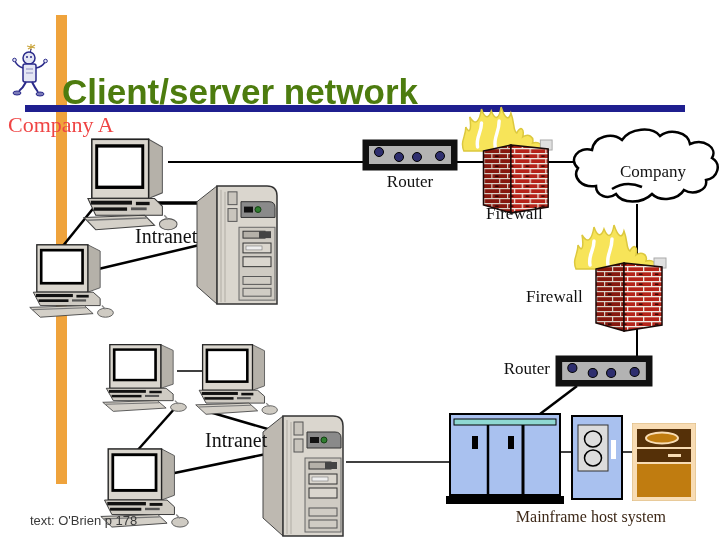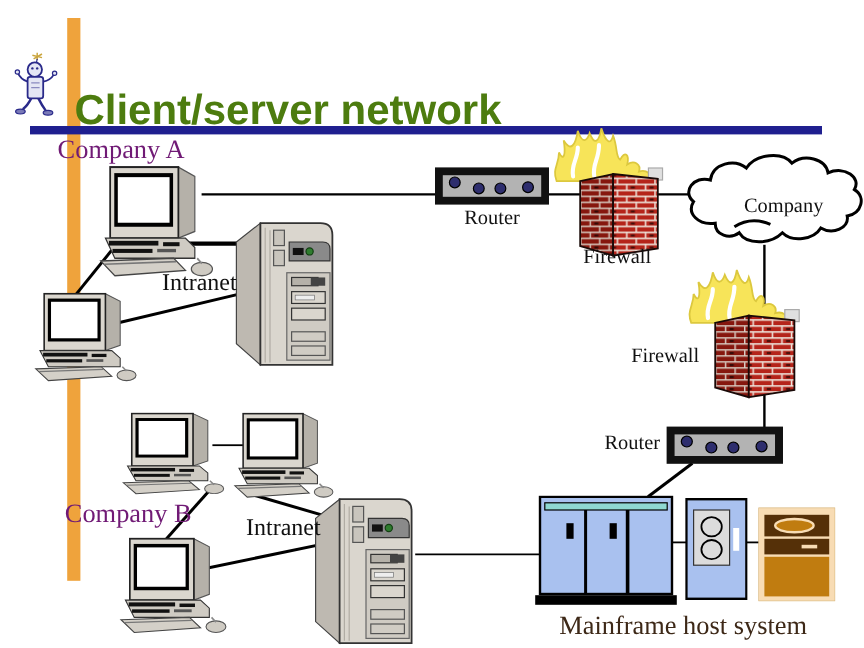--- a/index.html
+++ b/index.html
@@ -6,24 +6,24 @@
   .slide{position:relative;width:720px;height:540px;background:#ffffff;overflow:hidden;
          font-family:"Liberation Serif","DejaVu Serif",serif;}
   .abs{position:absolute;}
   .accent-bar{left:56px;top:15px;width:11px;height:469px;background:#efa33c;z-index:1;}
   .title{left:62px;top:42px;font-family:"Liberation Sans","DejaVu Sans",sans-serif;
          font-weight:bold;font-size:35px;color:#4d7c0f;letter-spacing:0px;z-index:4;line-height:1.05;margin-top:32px;}
   .title-rule{left:25px;top:105px;width:660px;height:7px;background:#1f1f8f;z-index:2;}
   .lines-layer{left:0;top:0;z-index:2;}
   .node{z-index:3;}
   .lbl{z-index:4;color:#111111;white-space:nowrap;}
-  .company{font-size:22px;color:#701a75;margin-left:40px;}
+  .company{font-size:22px;color:#ef4444;}
   .intranet{font-size:20px;margin-left:31px;}
   .devlabel{font-size:17px;}
-  .mainframe-lbl{font-size:22px;color:#3d2817;width:200px;text-align:center;}
+  .mainframe-lbl{font-size:16px;color:#3d2817;width:200px;text-align:right;}
   .footer{font-family:"Liberation Sans","DejaVu Sans",sans-serif;font-size:13px;color:#3a3a3a;z-index:4;}
   .robot{z-index:4;}
 </style>
 </head>
 <body>
 
 <div class="slide">
 
   <svg width="0" height="0" style="position:absolute" aria-hidden="true">
     <defs>
@@ -215,23 +215,23 @@
   <svg class="abs node" style="left:632px;top:423px" width="64" height="78" viewBox="0 0 64 78">
     <rect x="0" y="0" width="64" height="78" fill="#f8dcb4" stroke="#d8b880"></rect>
     <rect x="5" y="6" width="54" height="18" fill="#553008"></rect>
     <ellipse cx="30" cy="15" rx="16" ry="5.5" fill="#c07c10" stroke="#f8dcb4" stroke-width="2"></ellipse>
     <rect x="5" y="26" width="54" height="13" fill="#553008"></rect>
     <rect x="36" y="31" width="13" height="3" fill="#f8dcb4"></rect>
     <rect x="5" y="41" width="54" height="33" fill="#c07c10"></rect>
   </svg>
 
   <div class="abs lbl company" style="left:8px;top:112px">Company A</div>
-  <div class="abs lbl company" style="left:14px;top:415px">Company B</div>
   <div class="abs lbl intranet" style="left:104px;top:225px">Intranet</div>
   <div class="abs lbl intranet" style="left:174px;top:429px">Intranet</div>
   <div class="abs lbl devlabel" style="left:362px;top:172px;width:96px;text-align:center">Router</div>
   <div class="abs lbl devlabel" style="left:486px;top:204px">Firewall</div>
   <div class="abs lbl devlabel" style="left:620px;top:162px">Company</div>
   <div class="abs lbl devlabel" style="left:526px;top:287px">Firewall</div>
   <div class="abs lbl devlabel" style="left:488px;top:359px;width:62px;text-align:right">Router</div>
   <div class="abs lbl mainframe-lbl" style="left:466px;top:508px">Mainframe host system</div>
+  <div class="abs footer" style="left:30px;top:513px">text: O'Brien p 178</div>
 
 </div>
 
 </body></html>

